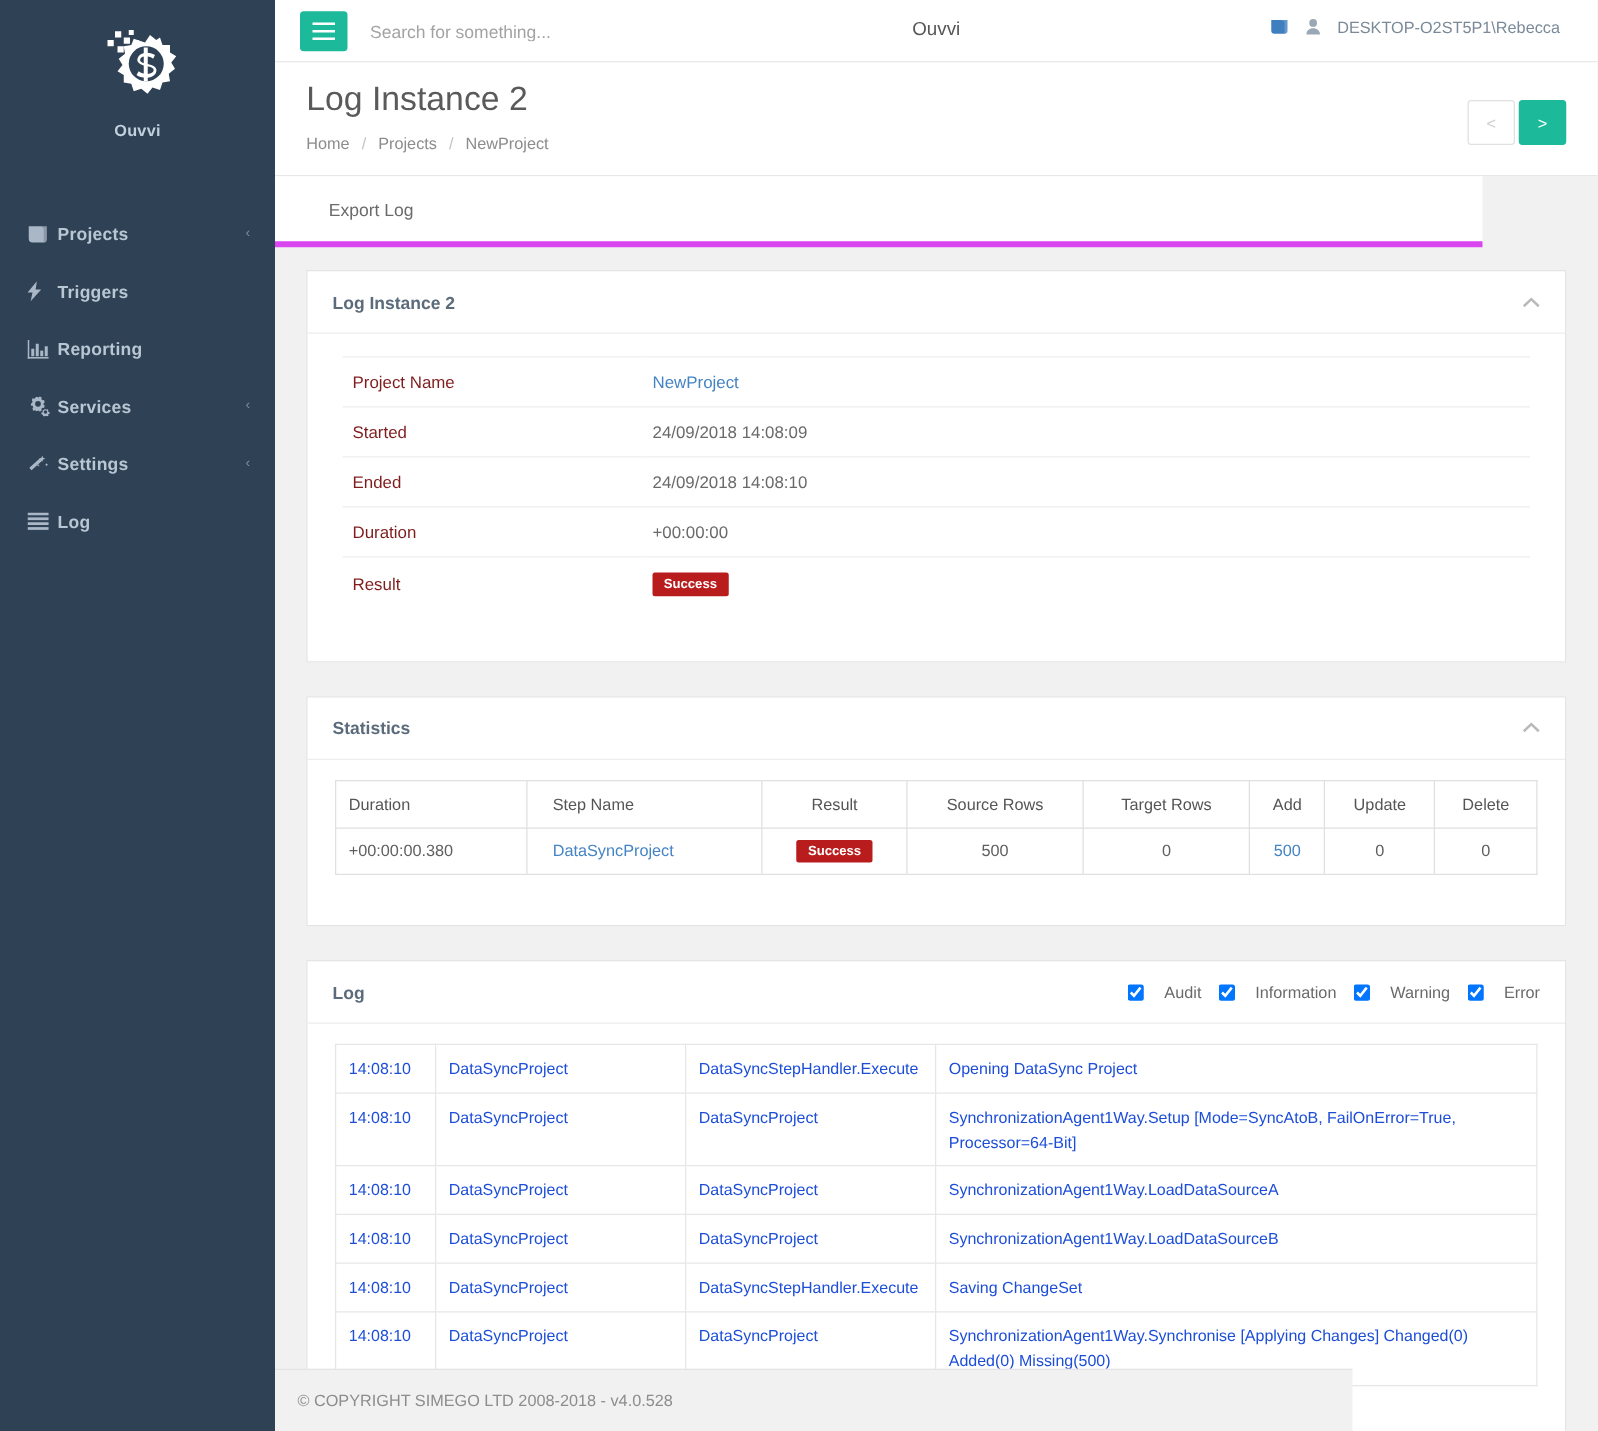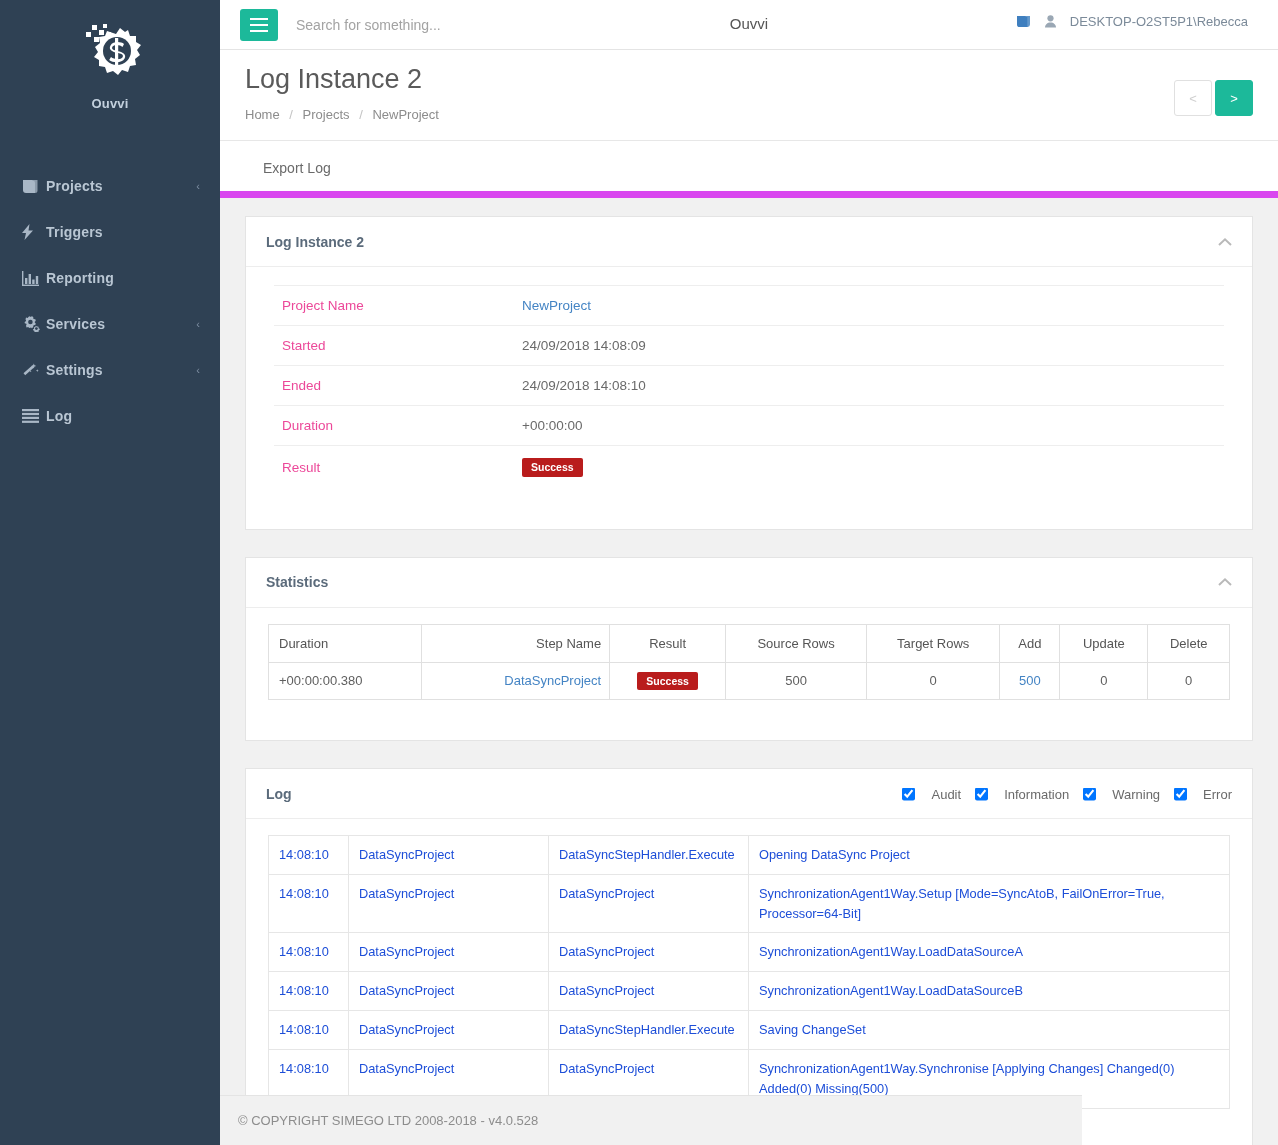--- a/index.html
+++ b/index.html
@@ -128,23 +128,23 @@
     font-size: 13px;
     border-radius: 3px; cursor: pointer;
     font-family: "Liberation Sans", sans-serif;
   }
   .pager-btn.prev { background: #fff; border: 1px solid #e0e0e0; color: #cfcfcf; }
   .pager-btn.next { background: #1cb99a; border: 1px solid #1cb99a; color: #fff; }
 
   
   .action-bar {
     position: absolute; left: 220px; top: 141px;
-    width: 1058px; height: 57px;
+    width: 966px; height: 57px;
     background: #fff;
-    border-bottom: 7px solid #d946ef;
+    border-bottom: 5px solid #d946ef;
   }
   .action-link {
     position: absolute; left: 43px; top: 19px;
     font-size: 14px; color: #6a6a6a; text-decoration: none;
     cursor: pointer;
   }
 
   
   .content {
     position: absolute; left: 220px; top: 198px;
@@ -177,21 +177,21 @@
 
   
   .detail-table { width: 100%; border-collapse: collapse; }
   .detail-table tr { border-top: 1px solid #eeeeee; }
   .detail-table tr:first-child { border-top: 1px solid #eeeeee; }
   .detail-table td {
     padding: 12px 8px;
     font-size: 13.5px; color: #5f5f5f;
     vertical-align: middle;
   }
-  .detail-table td.label { width: 240px; color: #ec4899; }
+  .detail-table td.label { width: 240px; color: #7f1d1d; }
   .detail-table td.value { color: #6a6a6a; }
   .link { color: #4484c4; text-decoration: none; cursor: pointer; }
   .badge-success {
     display: inline-block;
     background: #b91c1c; color: #fff;
     font-size: 10.5px; font-weight: bold;
     padding: 4px 9px 4px 9px;
     border-radius: 2px;
     line-height: 1;
   }
@@ -207,21 +207,21 @@
     font-size: 13px; color: #555;
     font-weight: normal;
     border: 1px solid #e0e0e0;
     padding: 11px 8px;
     text-align: center;
     background: #fff;
   }
   .stats-table th:first-child,
   .stats-table td:first-child { text-align: left; padding-left: 10px; }
   .stats-table th:nth-child(2),
-  .stats-table td:nth-child(2) { text-align: right; padding-left: 20px; }
+  .stats-table td:nth-child(2) { text-align: left; padding-left: 20px; }
   .stats-table td {
     font-size: 13px; color: #5f5f5f;
     border: 1px solid #e0e0e0;
     padding: 9px 8px;
     text-align: center;
   }
 
   
   .log-head-checks {
     position: absolute; right: 20px; top: 50%;

